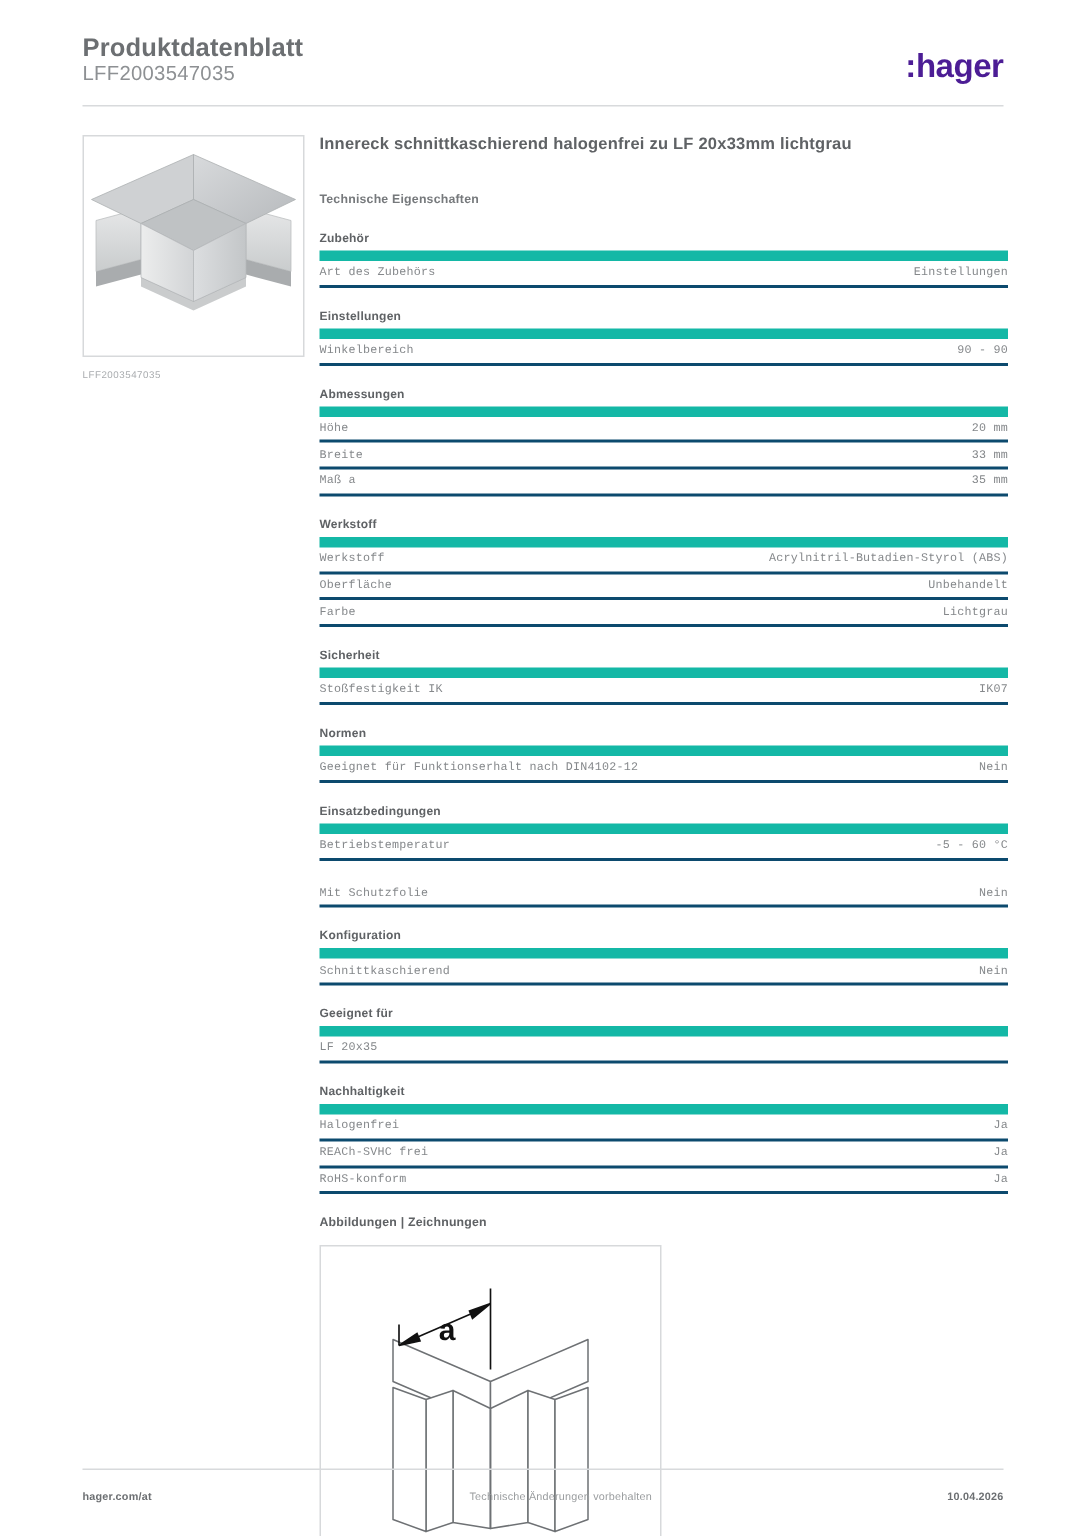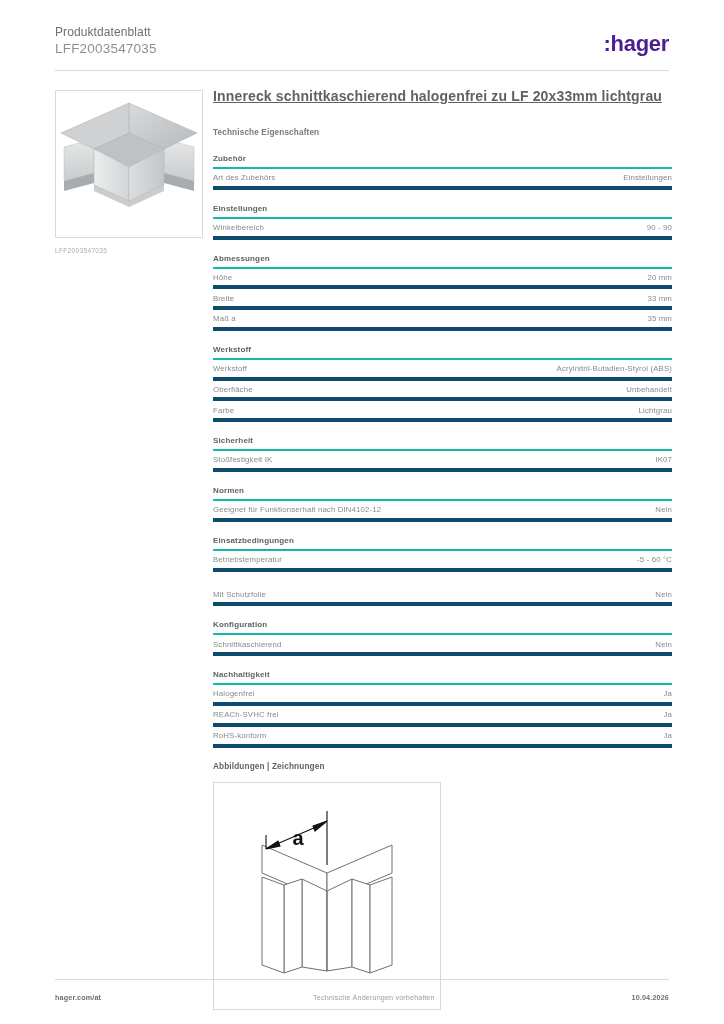--- a/index.html
+++ b/index.html
@@ -23,22 +23,22 @@
 
   
   .header {
     position: absolute;
     left: 55px;
     top: 24px;
     width: 614px;
     height: 44px;
   }
   .doc-title {
-    font-size: 12px;
-    font-weight: normal;
+    font-size: 17px;
+    font-weight: bold;
     color: #6c6f72;
     line-height: 16px;
     letter-spacing: .1px;
   }
   .doc-subtitle {
     font-size: 13.5px;
     font-weight: normal;
     color: #8d9093;
     line-height: 17px;
     letter-spacing: .2px;
@@ -87,58 +87,58 @@
 
   
   .right-col {
     position: absolute;
     left: 213px;
     top: 90px;
     width: 459px;
   }
 
   .prod-desc {
-    font-size: 14px;
+    font-size: 11px;
     font-weight: bold;
     color: #5f6265;
     letter-spacing: .15px;
     line-height: 12px;
     margin-bottom: 26px;
-    text-decoration: underline;
   }
 
   .tech-heading {
     font-size: 8.2px;
     font-weight: bold;
     color: #76797c;
     letter-spacing: .15px;
     margin-bottom: 17px;
   }
 
   .group { margin-bottom: 14px; }
 
   .group-title {
     font-size: 8px;
     font-weight: bold;
     color: #5f6265;
     letter-spacing: .15px;
     padding-bottom: 4px;
-    border-bottom: 2px solid #14b8a6;
+    border-bottom: 7px solid #14b8a6;
   }
 
   .spec-row {
     display: flex;
     justify-content: space-between;
     align-items: center;
     font-size: 7.8px;
     color: #85888b;
     letter-spacing: .15px;
     padding: 4.2px 0 3.6px 0;
-    border-bottom: 4px solid #0c4a6e;
+    border-bottom: 2px solid #0c4a6e;
     min-height: 15px;
+    font-family: Liberation Mono, monospace;
   }
   .spec-label { text-align: left; white-space: nowrap; }
   .spec-value { text-align: right; white-space: nowrap; padding-left: 10px; }
 
   
   .draw-heading {
     font-size: 8.2px;
     font-weight: bold;
     color: #5f6265;
     letter-spacing: .15px;
@@ -306,20 +306,27 @@
           </div>
         </div>
         <div class="group">
           <div class="group-title">Konfiguration</div>
           <div class="spec-row">
             <span class="spec-label">Schnittkaschierend</span>
             <span class="spec-value">Nein</span>
           </div>
         </div>
         <div class="group">
+          <div class="group-title">Geeignet für</div>
+          <div class="spec-row">
+            <span class="spec-label">LF 20x35</span>
+            <span class="spec-value"></span>
+          </div>
+        </div>
+        <div class="group">
           <div class="group-title">Nachhaltigkeit</div>
           <div class="spec-row">
             <span class="spec-label">Halogenfrei</span>
             <span class="spec-value">Ja</span>
           </div>
           <div class="spec-row">
             <span class="spec-label">REACh-SVHC frei</span>
             <span class="spec-value">Ja</span>
           </div>
           <div class="spec-row">

